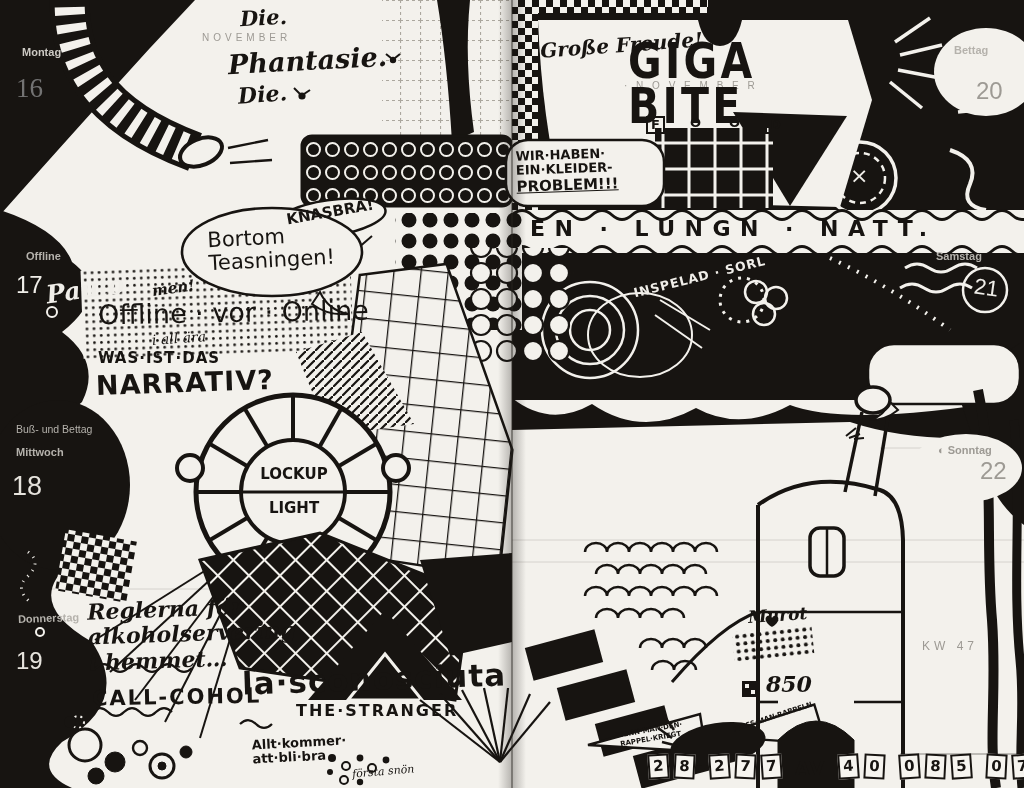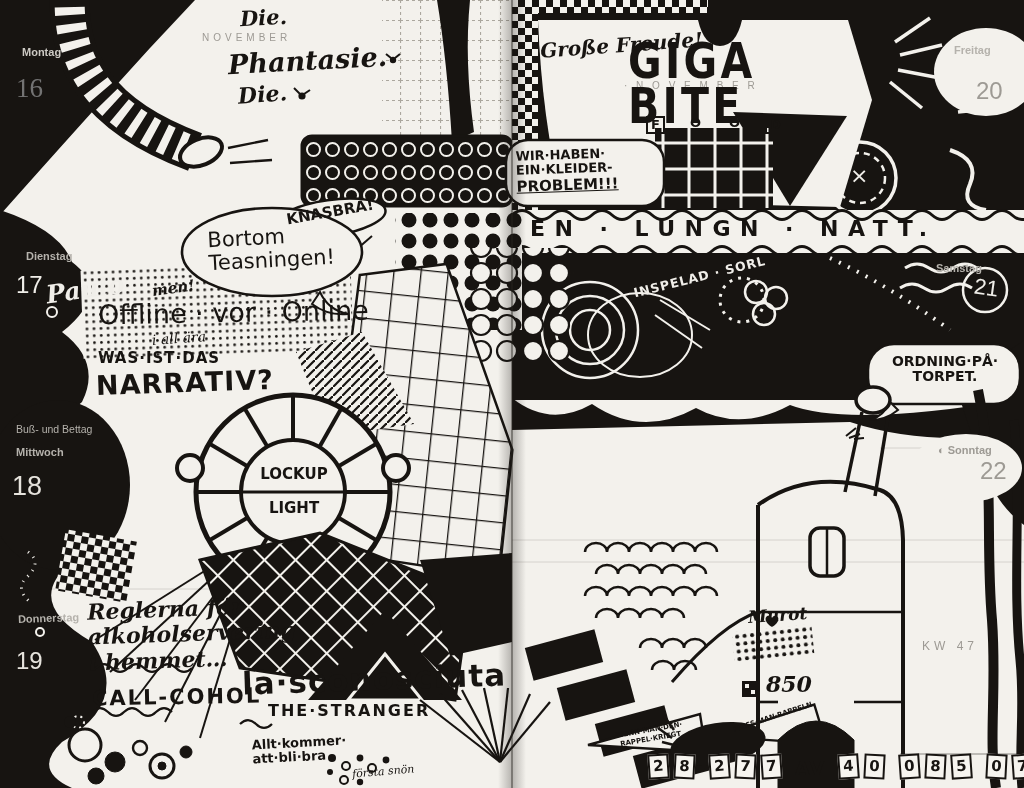--- a/index.html
+++ b/index.html
@@ -350,74 +350,70 @@
 </div>
 
 <div class="t b" style="left:516px;top:148px;font-size:13px;transform:rotate(-2deg);">
   <span style="display:block;">WIR·HABEN·</span>
   <span style="display:block;">EIN·KLEIDER-</span>
   <span style="display:block;font-size:15px;text-decoration:underline;">PROBLEM!!!</span>
 </div>
 
 <div class="t b" style="left:530px;top:218px;font-size:21px;letter-spacing:9px;transform:scaleX(1.05);transform-origin:left;">EN · LUNGN · NATT.</div>
 
-<div class="t print" style="left:26px;top:250px;font-size:11px;">Dienstag</div>
+<div class="t print" style="left:26px;top:250px;font-size:11px;">Offline</div>
 <div class="t white" style="left:16px;top:272px;font-size:24px;font-family:'Liberation Sans',sans-serif;">17</div>
 <div class="t cursive b white" style="left:46px;top:276px;font-size:25px;transform:rotate(-8deg);">Paulo</div>
 
 <div class="t b" style="left:286px;top:204px;font-size:15px;transform:rotate(-10deg);">KNASBRA!</div>
 <div class="t" style="left:208px;top:226px;font-size:21px;transform:rotate(-3deg);">
   <span style="display:block;">Bortom</span>
   <span style="display:block;">Teasningen!</span>
 </div>
 
 <div class="t cursive b" style="left:152px;top:280px;font-size:15px;transform:rotate(-8deg);">men!</div>
 <div class="t" style="left:98px;top:298px;font-size:27px;transform:rotate(-1deg);">Offline · vor · Online</div>
 <div class="t cursive" style="left:152px;top:331px;font-size:14px;transform:rotate(-4deg);">i all ära</div>
 
 <div class="t b white" style="left:632px;top:270px;font-size:12.5px;letter-spacing:1px;transform:rotate(-14deg);">INSPELAD · SORL</div>
 
 <div class="t b" style="left:98px;top:350px;font-size:15px;letter-spacing:1px;">WAS·IST·DAS</div>
 <div class="t b" style="left:96px;top:368px;font-size:27px;letter-spacing:1px;transform:rotate(-2deg);">NARRATIV?</div>
 
-<div class="t print" style="left:936px;top:250px;font-size:11px;margin-top:12px;">Samstag</div>
+<div class="t print" style="left:936px;top:250px;font-size:11px;">Samstag</div>
 <div class="t white" style="left:974px;top:276px;font-size:22px;transform:rotate(8deg);font-family:'Liberation Sans',sans-serif;">21</div>
 
 <div class="t white" style="left:850px;top:164px;font-size:22px;">×</div>
 
-<div class="t b ctr" style="left:878px;top:354px;width:134px;font-size:14px;">
-  <span style="display:block;">ORDNING·PÅ·</span>
-  <span style="display:block;">TORPET.</span>
-</div>
 
 <div class="t print" style="left:16px;top:424px;font-size:10.5px;font-weight:normal;">Buß- und Bettag</div>
 <div class="t print" style="left:16px;top:446px;font-size:11px;">Mittwoch</div>
 <div class="t" style="left:12px;top:472px;font-size:27px;color:#e6e3dd;font-family:'Liberation Sans',sans-serif;">18</div>
 
 <div class="t b ctr" style="left:250px;top:466px;width:88px;font-size:15px;">LOCKUP</div>
 <div class="t b ctr" style="left:250px;top:500px;width:88px;font-size:15px;">LIGHT</div>
 
-<div class="t print" style="left:954px;top:44px;font-size:11px;">Freitag</div>
+<div class="t print" style="left:954px;top:44px;font-size:11px;">Bettag</div>
 <div class="t onwhite" style="left:976px;top:66px;font-size:24px;font-family:'Liberation Sans',sans-serif;margin-top:12px;">20</div>
 
 <div class="t print onwhite" style="left:938px;top:444px;font-size:11px;"><span>◐</span> <span>Sonntag</span></div>
 <div class="t onwhite" style="left:980px;top:458px;font-size:24px;font-family:'Liberation Sans',sans-serif;">22</div>
 
 <div class="t print" style="left:18px;top:612px;font-size:11px;transform:rotate(-2deg);">Donnerstag</div>
 <div class="t" style="left:16px;top:648px;font-size:24px;color:#e6e3dd;font-family:'Liberation Sans',sans-serif;">19</div>
 
 <div class="t cursive b" style="left:88px;top:596px;font-size:22px;transform:rotate(-2deg);line-height:1.15;">
   <span style="display:block;">Reglerna för</span>
   <span style="display:block;">alkoholservering</span>
   <span style="display:block;">i hemmet…</span>
 </div>
 <div class="t b" style="left:92px;top:686px;font-size:21px;letter-spacing:2px;transform:rotate(-1deg);">CALL-COHOL</div>
 
 <div class="t b" style="left:242px;top:662px;font-size:31px;letter-spacing:1px;transform:rotate(-2deg);">la·sconosciuta</div>
-<div class="t b" style="left:268px;top:702px;font-size:16px;letter-spacing:2px;">THE·STRANGER</div>
+<div class="t b" style="left:296px;top:702px;font-size:16px;letter-spacing:2px;">THE·STRANGER</div>
 
 <div class="t b" style="left:252px;top:736px;font-size:13px;transform:rotate(-3deg);">
   <span style="display:block;">Allt·kommer·</span>
   <span style="display:block;">att·bli·bra</span>
 </div>
 <div class="t cursive" style="left:352px;top:766px;font-size:11px;transform:rotate(-5deg);">första snön</div>
 
 <div class="t b ctr" style="left:600px;top:726px;width:100px;font-size:7px;transform:rotate(-10deg);line-height:1.3;">
   <span style="display:block;">WENN·MAN·DEN·</span>
   <span style="display:block;">RAPPEL·KRIEGT</span>

